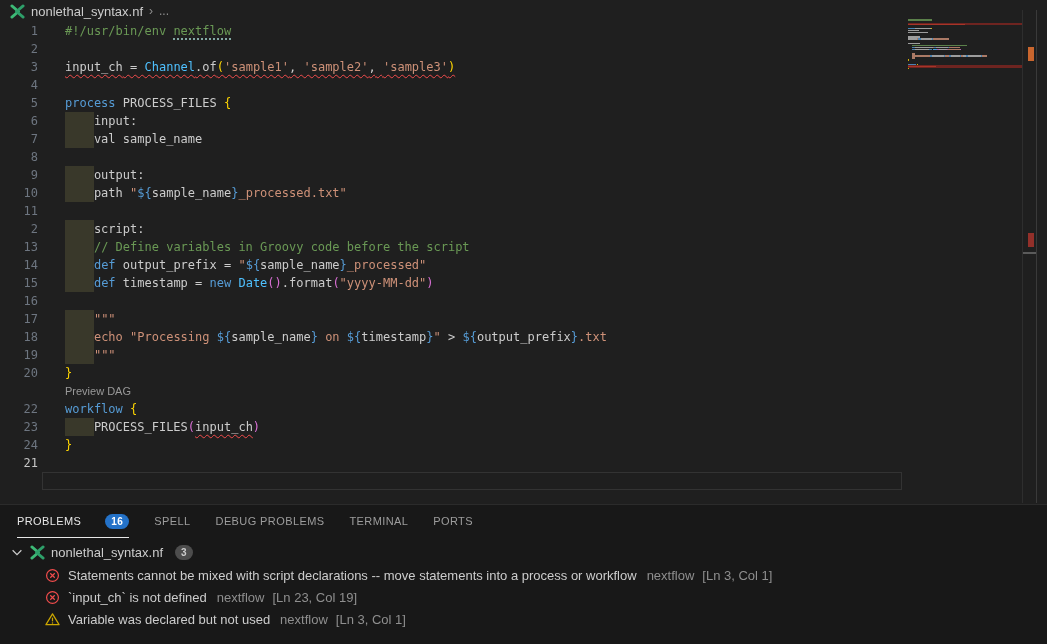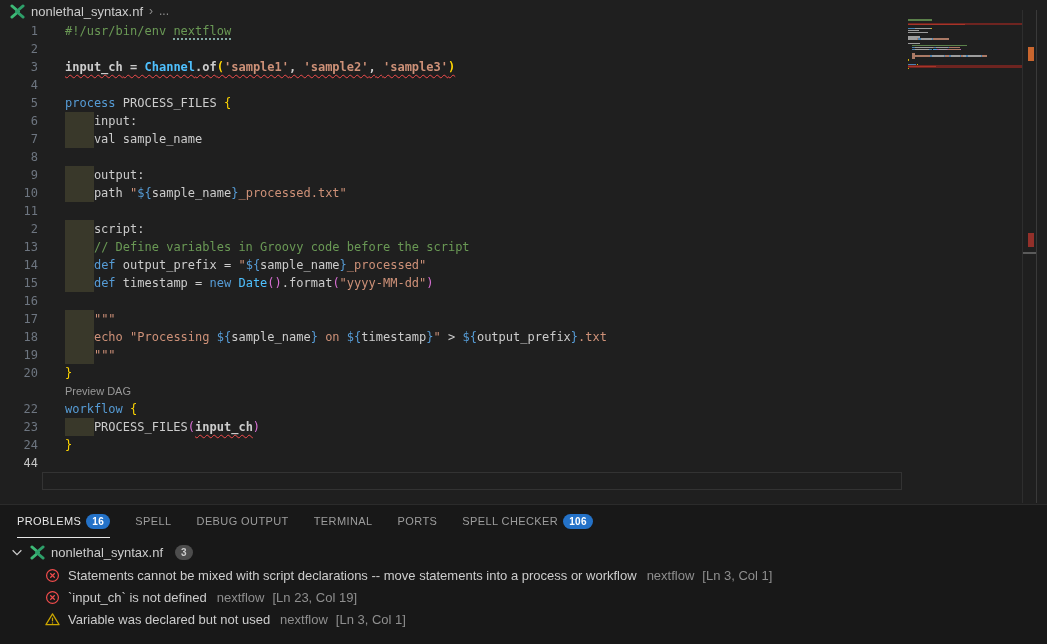--- a/index.html
+++ b/index.html
@@ -16,21 +16,21 @@
   
   .lines { position:absolute; top:22px; left:0; width:1022px; }
   .line { position:relative; height:18px; line-height:18px; display:flex;
     font-family:"DejaVu Sans Mono", monospace; font-size:12px; white-space:pre; }
   .ln { width:38px; text-align:right; color:#6e7681; flex:0 0 38px; }
   .ln.active { color:#c6c6c6; }
   .code { margin-left:27px; }
   .indent-rect { position:absolute; left:65px; width:29px; top:0; bottom:0;
     background:var(--indent); }
   .sq { text-decoration:underline wavy var(--err); text-decoration-thickness:1px;
-    text-underline-offset:3px; text-decoration-skip-ink:none;font-weight:bold; }
+    text-underline-offset:3px; text-decoration-skip-ink:none; }
   .dots { text-decoration:underline dotted var(--infodots); text-decoration-thickness:2px;
     text-underline-offset:3px; }
   .lens-text { font-family:"Liberation Sans", sans-serif; font-size:11px; color:#999999; }
   .tok-fg{color:#cccccc}.tok-kw{color:var(--kw)}.tok-type{color:var(--type)}
   .tok-str{color:var(--str)}.tok-com{color:var(--com)}.tok-gold{color:var(--gold)}
   .tok-orchid{color:var(--orchid)}
   .cur-line { position:absolute; left:42px; width:860px; height:18px;
     border:1px solid var(--curline); }
 
   
@@ -40,21 +40,21 @@
   .mrow span { height:1.4px; display:inline-block; opacity:.8; }
   .ruler { position:absolute; left:1022px; top:10px; width:15px; height:493px;
     border-left:1px solid #2e2e2e; border-right:1px solid #3a3a3a; }
   .ruler .marker { position:absolute; right:2px; width:6px; }
   .slider-end { position:absolute; left:0; right:0; top:242px; height:2px; background:#5a5a5a; }
 
   
   .panel { position:absolute; top:504px; left:0; right:0; bottom:0;
     background:#181818; border-top:1px solid #2b2b2b; }
   .tabs { display:flex; align-items:stretch; gap:25px; padding-left:17px; height:33px; }
-  .tab { display:flex; align-items:center; gap:5px; font-size:11px; letter-spacing:.4px;
+  .tab { display:flex; align-items:center; gap:24px; font-size:11px; letter-spacing:.4px;
     color:#9d9d9d; border-bottom:1px solid transparent; cursor:pointer; }
   .tab.active { color:#e7e7e7; border-bottom-color:#e7e7e7; }
   .badge { background:var(--badge); color:#fff; font-size:10px; font-weight:bold;
     border-radius:10px; padding:2px 6px; line-height:11px; }
   .tree-row { display:flex; align-items:center; gap:6px; height:24px; padding-left:10px;
     margin-top:2px; font-size:13px; color:#cccccc; }
   .count-badge { background:#4d4d4d; color:#cccccc; font-size:10px; font-weight:bold;
     border-radius:9px; padding:2px 6px; line-height:11px; margin-left:6px; }
   .prow { display:flex; align-items:center; gap:8px; height:22px; padding-left:45px;
     font-size:13px; color:#cccccc; cursor:pointer; }
@@ -95,21 +95,21 @@
       <div class="line"><span class="ln">15</span><div class="indent-rect"></div><span class="code"><span class="tok-fg">    </span><span class="tok-kw">def</span><span class="tok-fg"> timestamp = </span><span class="tok-kw">new</span><span class="tok-fg"> </span><span class="tok-type">Date</span><span class="tok-orchid">()</span><span class="tok-fg">.format</span><span class="tok-orchid">(</span><span class="tok-str">"yyyy-MM-dd"</span><span class="tok-orchid">)</span></span></div>
       <div class="line"><span class="ln">16</span><span class="code"></span></div>
       <div class="line"><span class="ln">17</span><div class="indent-rect"></div><span class="code"><span class="tok-fg">    </span><span class="tok-str">"""</span></span></div>
       <div class="line"><span class="ln">18</span><div class="indent-rect"></div><span class="code"><span class="tok-fg">    </span><span class="tok-str">echo "Processing </span><span class="tok-kw">${</span><span class="tok-fg">sample_name</span><span class="tok-kw">}</span><span class="tok-str"> on </span><span class="tok-kw">${</span><span class="tok-fg">timestamp</span><span class="tok-kw">}</span><span class="tok-str">"</span><span class="tok-fg"> &gt; </span><span class="tok-kw">${</span><span class="tok-fg">output_prefix</span><span class="tok-kw">}</span><span class="tok-str">.txt</span></span></div>
       <div class="line"><span class="ln">19</span><div class="indent-rect"></div><span class="code"><span class="tok-fg">    </span><span class="tok-str">"""</span></span></div>
       <div class="line"><span class="ln">20</span><span class="code"><span class="tok-gold">}</span></span></div>
       <div class="line"><span class="ln"></span><span class="code lens-text">Preview DAG</span></div>
       <div class="line"><span class="ln">22</span><span class="code"><span class="tok-kw">workflow</span><span class="tok-fg"> </span><span class="tok-gold">{</span></span></div>
       <div class="line"><span class="ln">23</span><div class="indent-rect"></div><span class="code"><span class="tok-fg">    PROCESS_FILES</span><span class="tok-orchid">(</span><span class="tok-fg sq">input_ch</span><span class="tok-orchid">)</span></span></div>
       <div class="line"><span class="ln">24</span><span class="code"><span class="tok-gold">}</span></span></div>
-      <div class="line"><span class="ln active">44</span><span class="code"></span></div>
+      <div class="line"><span class="ln active">21</span><span class="code"></span></div>
     </div>
 
   <div class="minimap" id="minimap">
       <div class="mrow">
         <span style="width: 15.75px; background: rgb(106, 153, 85);"></span>
         <span style="width: 8.4px; background: rgb(106, 153, 85);"></span>
       </div>
       <div class="mrow"></div>
       <div class="mrow band">
         <span style="width: 8.4px; background: rgb(181, 56, 42);"></span>
@@ -235,31 +235,27 @@
   <div class="panel">
     <div class="tabs" id="tabs">
         <div class="tab active">
           <span>PROBLEMS</span>
           <span class="badge">16</span>
         </div>
         <div class="tab">
           <span>SPELL</span>
         </div>
         <div class="tab">
-          <span>DEBUG OUTPUT</span>
+          <span>DEBUG PROBLEMS</span>
         </div>
         <div class="tab">
           <span>TERMINAL</span>
         </div>
         <div class="tab">
           <span>PORTS</span>
-        </div>
-        <div class="tab">
-          <span>SPELL CHECKER</span>
-          <span class="badge">106</span>
         </div>
       </div>
 
     <div class="tree-row">
       <svg width="14" height="14" viewBox="0 0 16 16">
         <path d="M3,6 L8,11 L13,6" fill="none" stroke="#cccccc" stroke-width="1.4"></path>
       </svg>
       <svg width="15" height="15" viewBox="0 0 16 16">
         <path d="M2,2 L9,8 L2,14" fill="none" stroke="#3dba76" stroke-width="3" stroke-linecap="round" stroke-linejoin="round"></path>
         <path d="M14,2 L7,8 L14,14" fill="none" stroke="#2ea06a" stroke-width="3" stroke-linecap="round" stroke-linejoin="round"></path>

